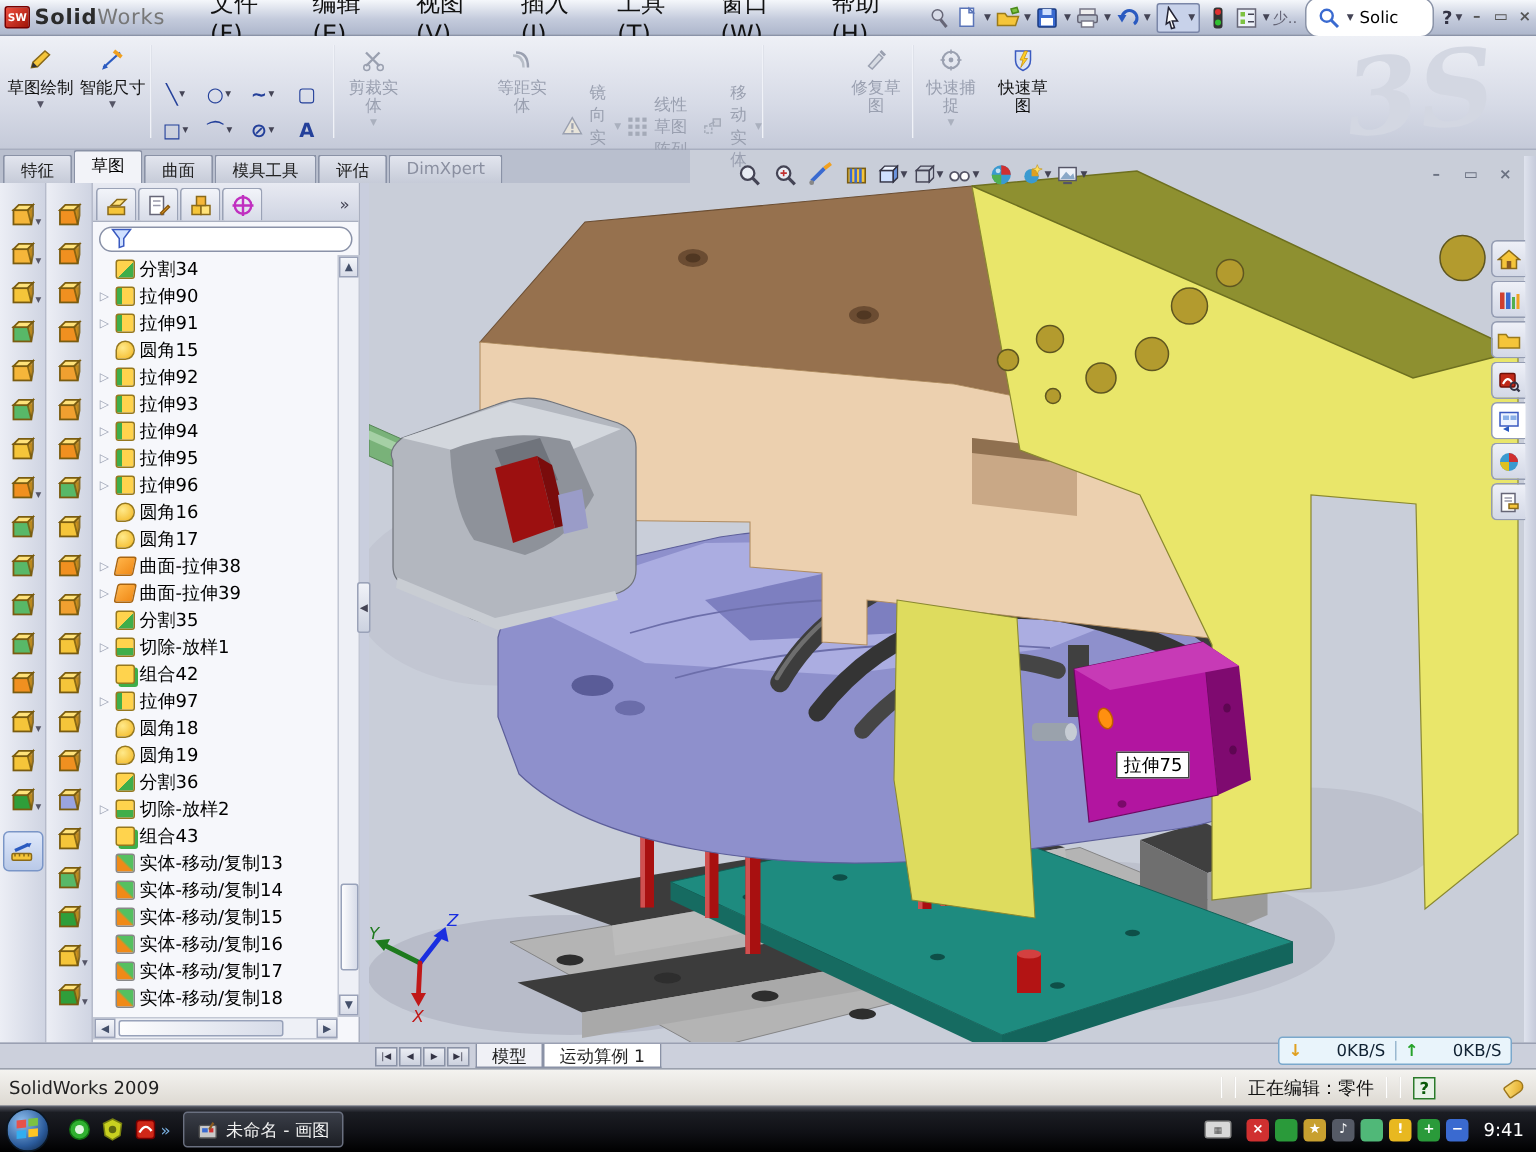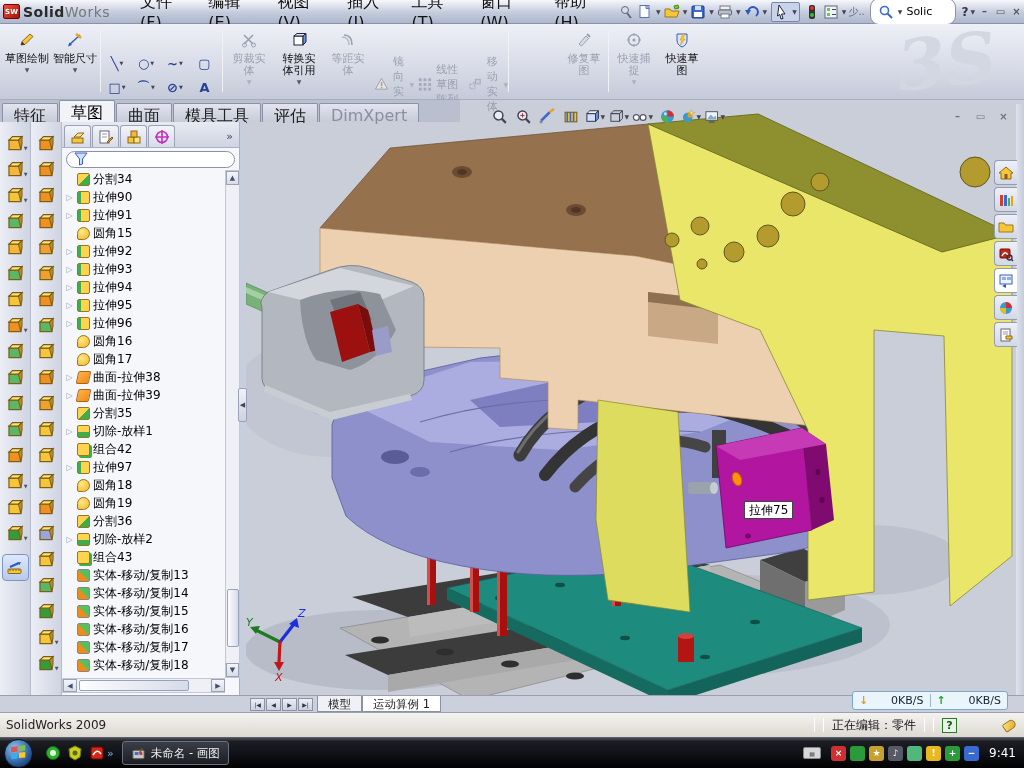--- a/index.html
+++ b/index.html
@@ -35,21 +35,21 @@
 .vsep{position:absolute;top:6px;width:1px;height:62px;background:#b4bac8;border-right:1px solid #f0f2f8}
 #sk-grid{left:103px;top:27px;width:118px;display:grid;grid-template-columns:repeat(4,29px);grid-auto-rows:24px}
 .skc{display:flex;align-items:center;justify-content:center;color:#24409a;font-size:13px;font-weight:bold}
 .skc .dd{font-size:5px}
 #rib-list{left:374px;top:30px;width:134px;display:flex;flex-direction:row;gap:3px}
 .rlrow{display:flex;align-items:center;gap:4px;color:#9aa0b0;font-size:11px}
 .rlrow .ric2{width:15px;height:14px;display:flex;align-items:center;justify-content:center}
 .rlrow .enddd{margin-left:auto;font-size:6px;color:#aab0be}
 
 #cmdtabs{left:0;top:100px;width:460px;height:22px;background:#b9bfce;display:flex;align-items:flex-end;padding-left:2px;gap:1px}
-.ctab{height:19px;padding:2px 11px 0;font-size:16px;background:linear-gradient(#e2e5ee,#c6cbd8);border:1px solid #8a92a6;border-bottom:none;border-radius:2px 2px 0 0;color:#222}
+.ctab{height:19px;padding:2px 11px 0;font-size:11px;background:linear-gradient(#e2e5ee,#c6cbd8);border:1px solid #8a92a6;border-bottom:none;border-radius:2px 2px 0 0;color:#222}
 .ctab.active{height:22px;background:#f2f3f8;font-weight:normal;color:#000}
 .ctab.muted{color:#8a8fa0}
 
 #viewport{left:246px;top:104px;width:774px;height:591px;background:#c9ced9;overflow:hidden}
 #lt1,#lt2{top:122px;width:31px;height:573px;background:linear-gradient(90deg,#eceef5,#cfd4e2);border-right:1px solid #b6bbcb;display:flex;flex-direction:column;align-items:center;padding-top:10px;gap:5px}
 #lt1{left:0}#lt2{left:31px}
 .fico{width:21px;height:21px;display:flex;align-items:center;justify-content:center;position:relative;flex:none}
 .fico svg{width:19px;height:19px}
 .fico .cdd{position:absolute;right:-2px;bottom:2px;font-size:5px;color:#556}
 #instant3d{width:27px;height:27px;margin-top:6px;background:linear-gradient(#dfe8fa,#b9c9e8);border:1px solid #7a96c8;border-radius:4px;display:flex;align-items:center;justify-content:center}
@@ -502,32 +502,20 @@
           <svg viewBox="0 0 16 16" width="16" height="16">
             <path d="M3 3 L12 12 M12 3 L3 12" stroke="#9aa0b0" stroke-width="1.6"></path>
             <circle cx="3.5" cy="13" r="2" fill="none" stroke="#9aa0b0"></circle>
             <circle cx="12.5" cy="13" r="2" fill="none" stroke="#9aa0b0"></circle>
           </svg>
         </span>
       <span class="rlab">剪裁实
 体</span>
         <span class="rdd">▼</span>
     </div>
-    <div class="rbtn" style="left:274px;width:50px">
-      <span class="ric">
-          <svg viewBox="0 0 16 16" width="16" height="16">
-            <rect x="3" y="4" width="9" height="9" fill="#fff" stroke="#223"></rect>
-            <polygon points="3,4 6,1.5 15,1.5 12,4" fill="#dfe8ff" stroke="#223"></polygon>
-            <polygon points="12,4 15,1.5 15,10 12,13" fill="#6a94e0" stroke="#223"></polygon>
-          </svg>
-        </span>
-      <span class="rlab">转换实
-体引用</span>
-        <span class="rdd">▼</span>
-    </div>
     <div class="rbtn dis" style="left:326px;width:44px">
       <span class="ric">
           <svg viewBox="0 0 16 16" width="16" height="16">
             <path d="M4 3 Q12 3 12 13" fill="none" stroke="#9aa0b0" stroke-width="1.6"></path>
             <path d="M2 5 Q9 5 9 13" fill="none" stroke="#b8bec8" stroke-width="1.6"></path>
           </svg>
         </span>
       <span class="rlab">等距实
 体</span>
     </div>

